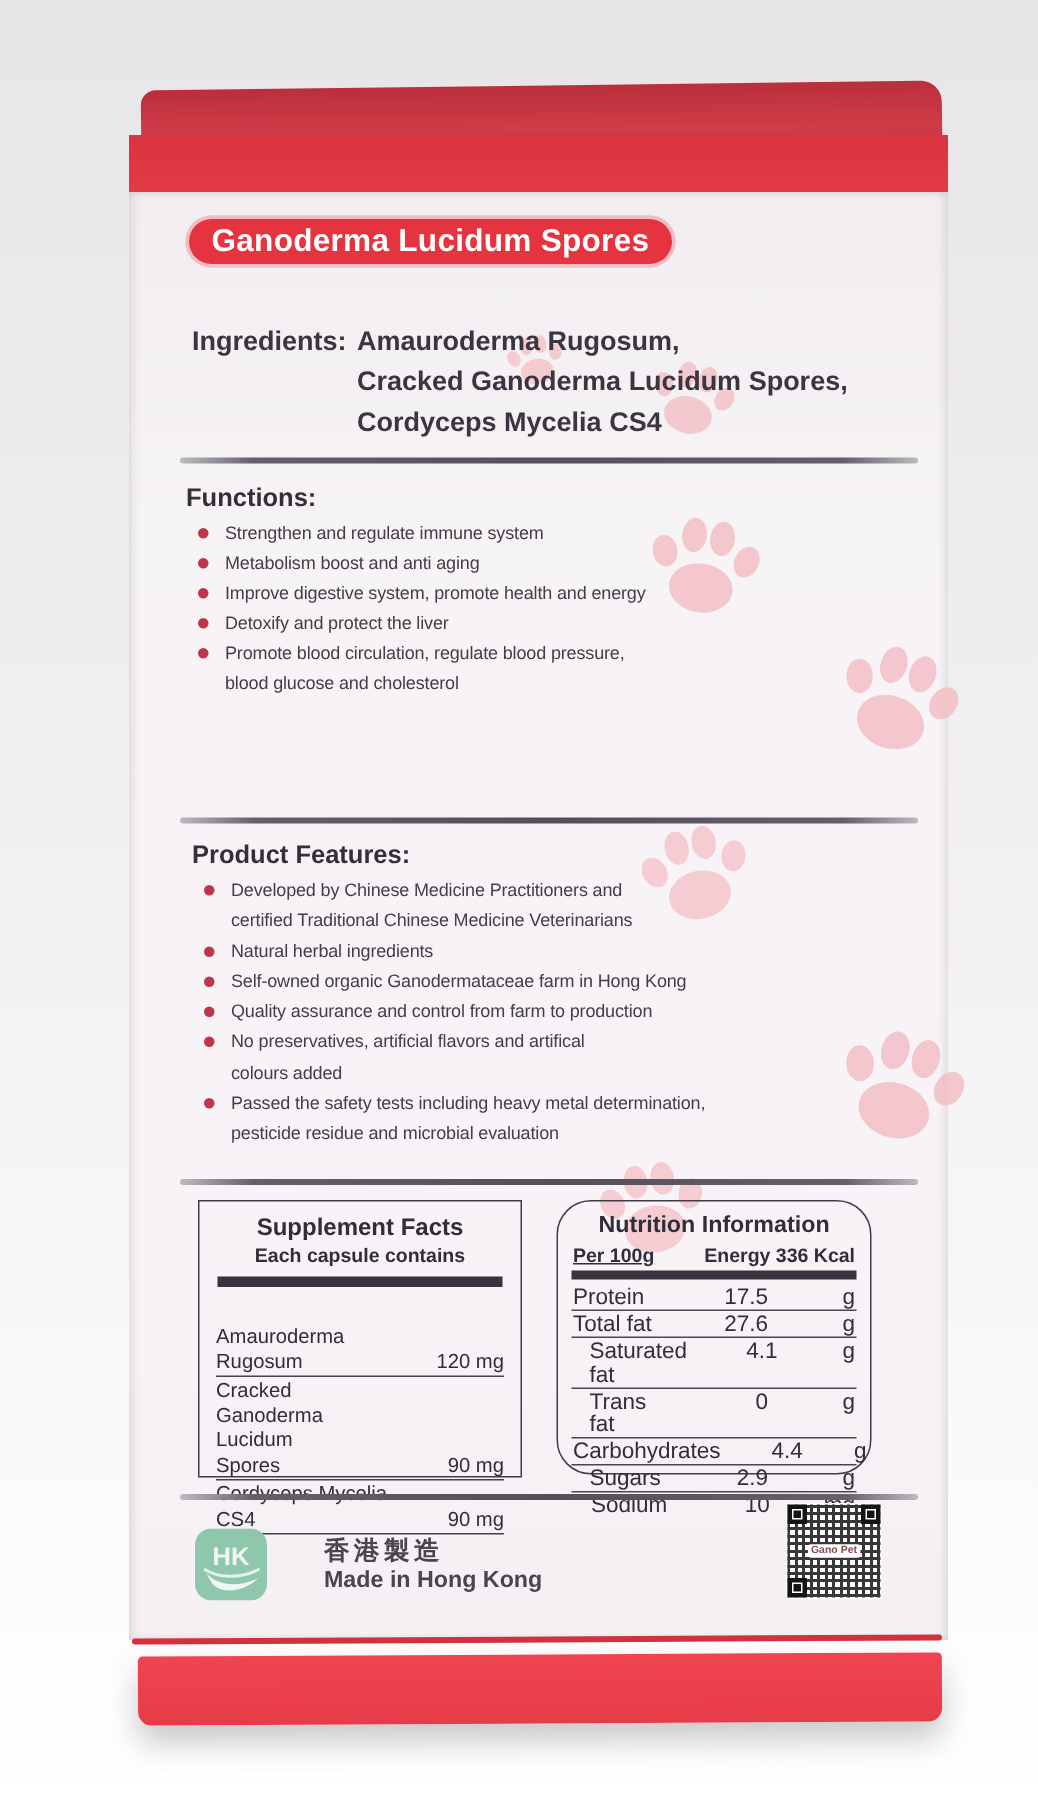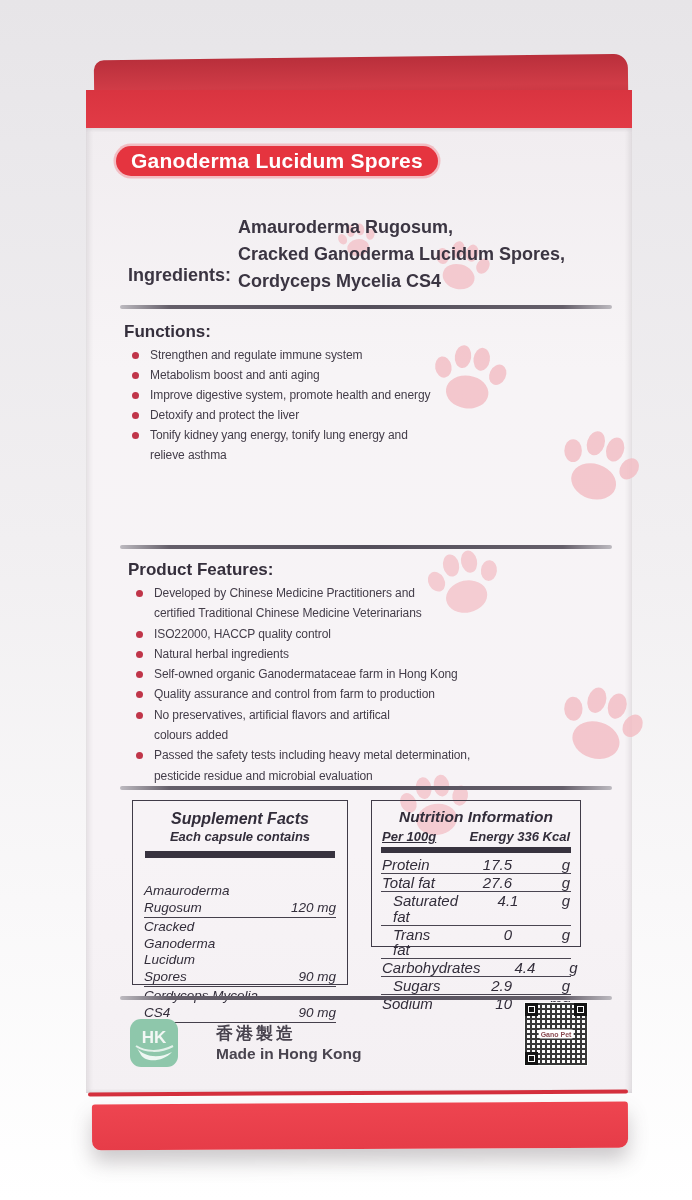--- a/index.html
+++ b/index.html
@@ -22,52 +22,52 @@
     border-radius:3px 3px 9px 9px;transform:rotate(-.3deg);
     box-shadow:0 12px 20px rgba(90,80,85,.30);}
   
   .paw{position:absolute;fill:#f3bcc3;opacity:.8;z-index:1;}
   
   .abs{position:absolute;z-index:2;}
   .pill{display:inline-block;background:#e5343f;color:#fff;font-weight:700;
     font-size:21px;line-height:24px;padding:3px 15px;border-radius:16px;
     letter-spacing:.2px;box-shadow:0 0 0 2.5px rgba(243,150,156,.55);white-space:nowrap;}
   .ingredients{display:flex;font-size:18px;line-height:27px;color:#3b3542;}
-  .ingredients .label{font-weight:700;margin-right:7px;margin-top:48px;}
+  .ingredients .label{font-weight:700;margin-right:7px;}
   .ingredients .names{font-weight:700;white-space:pre-line;}
   .divider{position:absolute;left:120px;width:492px;height:3.5px;border-radius:2px;z-index:2;
     background:linear-gradient(90deg,#bdbac0,#655f6a 10%,#544f5b 50%,#655f6a 90%,#bdbac0);}
   .sec h3{margin:0 0 2px 0;font-size:17px;line-height:22px;font-weight:700;color:#352f3c;}
   .sec ul{list-style:none;margin:0;padding:0;width:502px;}
   .sec li{position:relative;padding-left:26px;font-size:12px;line-height:20px;
     color:#433d49;white-space:pre-line;letter-spacing:-.1px;}
   .functions li{line-height:20px;}
   .features li{line-height:20.3px;}
   .sec li::before{content:"";position:absolute;left:8px;top:7px;width:7px;height:7px;
     border-radius:50%;background:#c03549;}
   
   .factbox{position:absolute;border:1.6px solid #403b48;background:transparent;
-    color:#322d3a;z-index:2;box-sizing:border-box;font-style:italic;}
+    color:#322d3a;z-index:2;box-sizing:border-box;}
   .supp{left:132px;top:800px;width:216px;height:185px;padding:8px 11px;}
   .supp .t{font-size:16px;font-weight:700;text-align:center;line-height:20px;}
   .supp .st{font-size:13px;font-weight:700;text-align:center;line-height:16px;}
   .supp .bar{height:7px;background:#38333f;margin:6px 1px 24px 1px;}
   .srow{display:flex;justify-content:space-between;align-items:flex-end;
     font-size:13.5px;line-height:16.5px;border-bottom:1.4px solid #45404c;padding:1px 0;}
   .srow .nm{white-space:pre-line;}
   .srow .amt{white-space:nowrap;padding-left:6px;margin-left:32px;}
-  .nutr{left:371px;top:800px;width:210px;height:147px;padding:6px 9px;}
+  .nutr{left:371px;top:800px;width:210px;height:183px;padding:6px 9px;border-radius:23px;}
   .nutr .t{font-size:15.5px;font-weight:700;text-align:center;line-height:19px;}
   .nhead{display:flex;justify-content:space-between;font-size:13px;font-weight:700;
     line-height:17px;margin:2px 1px 1px 1px;}
   .nhead .per{text-decoration:underline;}
   .nutr .bar{height:6px;background:#38333f;margin:2px 0 3px 0;}
   .nrow{display:flex;font-size:15px;line-height:15.5px;padding:1px 1px .5px 1px;
     border-bottom:1.1px solid #4a4551;gap:34px;}
-  .nrow:last-child{border-bottom:none;}
+  .nrow:last-child{border-bottom:none;margin-left:12px;}
   .nrow .nm{flex:1;}
   .nrow .nm.indent{padding-left:11px;}
   .nrow .val{width:36px;text-align:right;}
   .nrow .unit{width:24px;text-align:right;}
   
   .hk-logo{position:absolute;left:130px;top:1019px;z-index:2;}
   .made-in{position:absolute;left:216px;top:1024px;z-index:2;color:#49444f;}
   .made-in .zh{font-size:17px;font-weight:700;letter-spacing:3px;line-height:20px;}
   .made-in .en{font-size:15.5px;font-weight:700;line-height:19px;}
   .qr{position:absolute;left:524px;top:1002px;width:64px;height:64px;background:#fbfbfb;z-index:2;}
@@ -117,55 +117,54 @@
   <svg class="paw" style="left:424px;top:544px;width:80px;height:80px;transform:rotate(-12deg);opacity:.7">
       <use href="#paw"></use>
     </svg>
   <svg class="paw" style="left:554px;top:680px;width:92px;height:92px;transform:rotate(16deg)">
       <use href="#paw"></use>
     </svg>
   <svg class="paw" style="left:396px;top:768px;width:78px;height:78px;transform:rotate(-8deg);opacity:.7">
       <use href="#paw"></use>
     </svg>
 
-  <div class="abs" style="left:116px;top:146px">
+  <div class="abs" style="left:126px;top:146px">
     <span class="pill">Ganoderma Lucidum Spores</span>
   </div>
 
   <div class="abs ingredients" style="left:128px;top:214px">
     <span class="label">Ingredients:</span>
     <span class="names">Amauroderma Rugosum,
 Cracked Ganoderma Lucidum Spores,
 Cordyceps Mycelia CS4</span>
   </div>
 
   <div class="divider" style="top:305px"></div>
 
   <div class="abs sec functions" style="left:124px;top:321px">
     <h3>Functions:</h3>
     <ul>
 
     <li>Strengthen and regulate immune system</li>
         <li>Metabolism boost and anti aging</li>
         <li>Improve digestive system, promote health and energy</li>
         <li>Detoxify and protect the liver</li>
-        <li>Tonify kidney yang energy, tonify lung energy and
-relieve asthma</li>
+        <li>Promote blood circulation, regulate blood pressure,
+blood glucose and cholesterol</li>
       </ul>
   </div>
 
   <div class="divider" style="top:545px"></div>
 
   <div class="abs sec features" style="left:128px;top:559px">
     <h3>Product Features:</h3>
     <ul>
 
     <li>Developed by Chinese Medicine Practitioners and
 certified Traditional Chinese Medicine Veterinarians</li>
-        <li>ISO22000, HACCP quality control</li>
         <li>Natural herbal ingredients</li>
         <li>Self-owned organic Ganodermataceae farm in Hong Kong</li>
         <li>Quality assurance and control from farm to production</li>
         <li>No preservatives, artificial flavors and artifical
 colours added</li>
         <li>Passed the safety tests including heavy metal determination,
 pesticide residue and microbial evaluation</li>
       </ul>
   </div>
 

